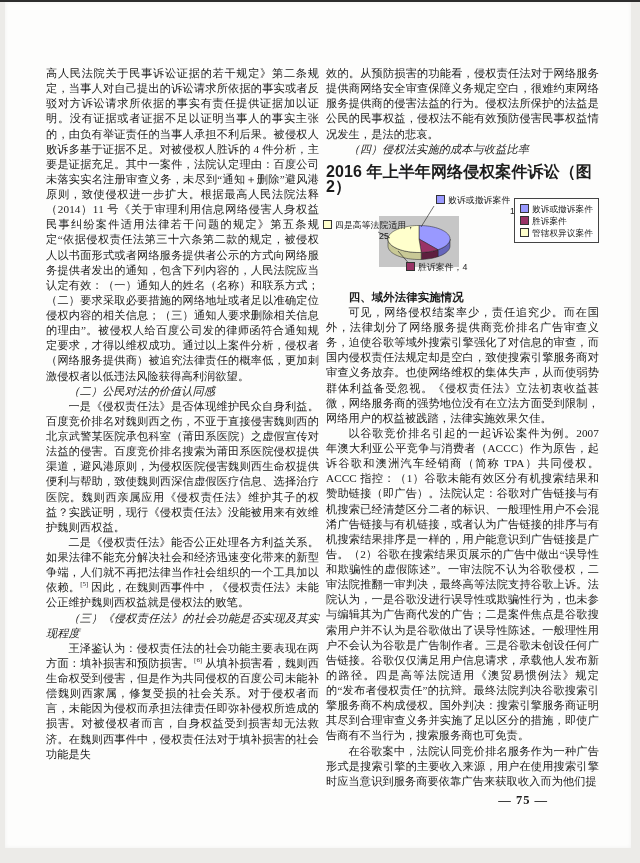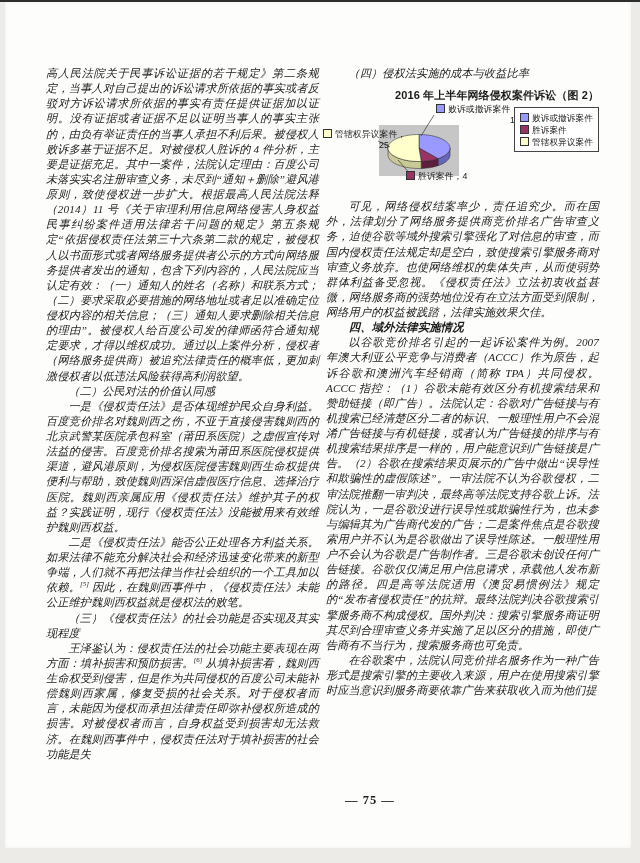--- a/index.html
+++ b/index.html
@@ -15,49 +15,49 @@
     background:#fdfdfc;
     box-shadow:inset 0 0 4px rgba(0,0,0,.05);
   }
   .col{
     position:absolute;top:64px;width:273px;
     font-size:11.2px;line-height:15.12px;text-align:justify;
     letter-spacing:.1px;
   }
   .col-left{left:41px;}
   .col-right{left:321px;}
-  .para{text-align:justify;font-style:italic;}
+  .para{text-align:justify;}
   .para.indent{text-indent:2em;}
   .para.h-kai{font-style:italic;font-weight:500;}
   .para.h-hei{font-weight:bold;font-family:"Liberation Sans","DejaVu Sans",sans-serif;font-size:11.4px;}
   sup{font-size:7px;line-height:0;vertical-align:super;letter-spacing:0;}
   .chart-block{margin:1px 0 2px 0;}
   .chart-title{
-    text-align:right;font-weight:bold;font-size:11px;
+    text-align:left;font-weight:bold;font-size:16px;
     font-family:"Liberation Sans","DejaVu Sans",sans-serif;
     line-height:15px;text-indent:0;margin-top:7px;
   }
   .chart-canvas{position:relative;width:286px;height:94px;margin-left:-4px;}
   .chart-canvas svg{position:absolute;left:0;top:0;}
   .callout{position:absolute;font-size:8.8px;line-height:11px;white-space:nowrap;
     font-family:"Liberation Sans","DejaVu Sans",sans-serif;text-indent:0;}
   .callout .mk{display:inline-block;width:7px;height:7px;border:1px solid #333;
     vertical-align:-1px;margin-right:3px;}
   .callout .val{display:block;text-align:right;}
   .legend{
     position:absolute;background:#fff;border:1px solid #444;
     padding:4px 5px 3px 5px;font-size:8.6px;line-height:12px;
     font-family:"Liberation Sans","DejaVu Sans",sans-serif;text-indent:0;
   }
   .legend-row{white-space:nowrap;}
   .legend-row .mk{display:inline-block;width:7px;height:7px;border:1px solid #333;
     vertical-align:-1px;margin-right:3px;}
   .page-number{
-    position:absolute;left:340px;top:791px;width:250px;
-    text-align:left;padding-right:28px;box-sizing:border-box;
+    position:absolute;left:321px;top:791px;width:250px;
+    text-align:right;padding-right:28px;box-sizing:border-box;
     font-weight:bold;font-size:12.5px;letter-spacing:1px;
   }
 </style>
 </head>
 <body>
 
 <div class="top-scan-edge"></div>
 
 <div class="page">
 
@@ -65,20 +65,21 @@
       <div class="para body"><span>高人民法院关于民事诉讼证据的若干规定》第二条规定，当事人对自己提出的诉讼请求所依据的事实或者反驳对方诉讼请求所依据的事实有责任提供证据加以证明。没有证据或者证据不足以证明当事人的事实主张的，由负有举证责任的当事人承担不利后果。被侵权人败诉多基于证据不足。对被侵权人胜诉的 4 件分析，主要是证据充足。其中一案件，法院认定理由：百度公司未落实实名注册审查义务，未尽到“通知＋删除”避风港原则，致使侵权进一步扩大。根据最高人民法院法释（2014）11 号《关于审理利用信息网络侵害人身权益民事纠纷案件适用法律若干问题的规定》第五条规定“依据侵权责任法第三十六条第二款的规定，被侵权人以书面形式或者网络服务提供者公示的方式向网络服务提供者发出的通知，包含下列内容的，人民法院应当认定有效：（一）通知人的姓名（名称）和联系方式；（二）要求采取必要措施的网络地址或者足以准确定位侵权内容的相关信息；（三）通知人要求删除相关信息的理由”。被侵权人给百度公司发的律师函符合通知规定要求，才得以维权成功。通过以上案件分析，侵权者（网络服务提供商）被追究法律责任的概率低，更加刺激侵权者以低违法风险获得高利润欲望。</span></div>
       <div class="para h-kai indent"><span>（二）公民对法的价值认同感</span></div>
       <div class="para body indent"><span>一是《侵权责任法》是否体现维护民众自身利益。百度竞价排名对魏则西之伤，不亚于直接侵害魏则西的北京武警某医院承包科室（莆田系医院）之虚假宣传对法益的侵害。百度竞价排名搜索为莆田系医院侵权提供渠道，避风港原则，为侵权医院侵害魏则西生命权提供便利与帮助，致使魏则西深信虚假医疗信息、选择治疗医院。魏则西亲属应用《侵权责任法》维护其子的权益？实践证明，现行《侵权责任法》没能被用来有效维护魏则西权益。</span></div>
       <div class="para body indent"><span>二是《侵权责任法》能否公正处理各方利益关系。如果法律不能充分解决社会和经济迅速变化带来的新型争端，人们就不再把法律当作社会组织的一个工具加以依赖。</span><sup>[5]</sup><span> 因此，在魏则西事件中，《侵权责任法》未能公正维护魏则西权益就是侵权法的败笔。</span></div>
       <div class="para h-kai indent"><span>（三）《侵权责任法》的社会功能是否实现及其实现程度</span></div>
       <div class="para body indent"><span>王泽鉴认为：侵权责任法的社会功能主要表现在两方面：填补损害和预防损害。</span><sup>[6]</sup><span> 从填补损害看，魏则西生命权受到侵害，但是作为共同侵权的百度公司未能补偿魏则西家属，修复受损的社会关系。对于侵权者而言，未能因为侵权而承担法律责任即弥补侵权所造成的损害。对被侵权者而言，自身权益受到损害却无法救济。在魏则西事件中，侵权责任法对于填补损害的社会功能是失</span></div>
     </div>
 
   <div class="col col-right">
     <div id="rightColBefore">
+        <div class="para body"><span>效的。从预防损害的功能看，侵权责任法对于网络服务提供商网络安全审查保障义务规定空白，很难约束网络服务提供商的侵害法益的行为。侵权法所保护的法益是公民的民事权益，侵权法不能有效预防侵害民事权益情况发生，是法的悲哀。</span></div>
         <div class="para h-kai indent"><span>（四）侵权法实施的成本与收益比率</span></div>
       </div>
 
     <div class="chart-block">
       <div class="chart-title">2016 年上半年网络侵权案件诉讼（图 2）</div>
       <div class="chart-canvas" id="chartCanvas">
           <svg width="286" height="94" viewBox="0 0 286 94">
             <rect x="57" y="22" width="80" height="51" fill="#c6c6c6"></rect>
             <polygon points="128.00,45.00 127.92,45.94 127.70,46.88 127.32,47.81 126.80,48.72 126.13,49.62 125.32,50.49 124.37,51.34 123.29,52.15 122.08,52.94 120.75,53.68 119.30,54.38 117.74,55.03 116.09,55.64 115.95,55.69 115.95,62.69 116.09,62.64 117.74,62.03 119.30,61.38 120.75,60.68 122.08,59.94 123.29,59.15 124.37,58.34 125.32,57.49 126.13,56.62 126.80,55.72 127.32,54.81 127.70,53.88 127.92,52.94 128.00,52.00" fill="#6666bb" stroke="#222" stroke-width="0.5"></polygon>
             <polygon points="115.95,55.69 114.19,56.23 112.35,56.73 110.43,57.17 108.45,57.55 106.41,57.86 104.33,58.12 102.21,58.31 100.07,58.43 99.26,58.46 99.26,65.46 100.07,65.43 102.21,65.31 104.33,65.12 106.41,64.86 108.45,64.55 110.43,64.17 112.35,63.73 114.19,63.23 115.95,62.69" fill="#5e1f3f" stroke="#222" stroke-width="0.5"></polygon>
@@ -86,32 +87,32 @@
             <polygon points="97,45 97.00,31.50 99.16,31.53 101.31,31.63 103.45,31.80 105.54,32.02 107.60,32.31 109.61,32.67 111.55,33.08 113.43,33.55 115.22,34.08 116.93,34.66 118.53,35.29 120.04,35.97 121.43,36.69 122.70,37.45 123.85,38.25 124.86,39.08 125.74,39.94 126.48,40.83 127.08,41.73 127.53,42.66 127.83,43.59 127.98,44.53 127.98,45.47 127.83,46.41 127.53,47.34 127.08,48.27 126.48,49.17 125.74,50.06 124.86,50.92 123.85,51.75 122.70,52.55 121.43,53.31 120.04,54.03 118.53,54.71 116.93,55.34 115.95,55.69" fill="#9999ff" stroke="#222" stroke-width="0.5"></polygon>
             <polygon points="97,45 115.95,55.69 114.19,56.23 112.35,56.73 110.43,57.17 108.45,57.55 106.41,57.86 104.33,58.12 102.21,58.31 100.07,58.43 99.26,58.46" fill="#993366" stroke="#222" stroke-width="0.5"></polygon>
             <polygon points="97,45 99.26,58.46 97.10,58.50 94.94,58.47 92.79,58.37 90.65,58.21 88.55,57.99 86.49,57.70 84.48,57.35 82.54,56.94 80.66,56.47 78.86,55.95 77.15,55.37 75.54,54.74 74.03,54.07 72.63,53.35 71.36,52.59 70.20,51.79 69.18,50.96 68.30,50.10 67.55,49.21 66.95,48.31 66.49,47.39 66.18,46.45 66.02,45.51 66.02,44.57 66.16,43.63 66.45,42.70 66.90,41.78 67.49,40.87 68.22,39.98 69.09,39.12 70.10,38.29 71.24,37.49 72.51,36.72 73.90,36.00 75.39,35.32 77.00,34.69 78.70,34.10 80.49,33.57 82.36,33.10 84.30,32.69 86.30,32.33 88.36,32.04 90.46,31.80 92.59,31.64 94.74,31.54 96.90,31.50 97.00,31.50" fill="#ffffcc" stroke="#222" stroke-width="0.5"></polygon>
             <g stroke="#333" stroke-width="0.7">
               <line x1="112" y1="12" x2="99" y2="33"></line>
               <line x1="56" y1="38" x2="68" y2="44"></line>
               <line x1="90" y1="73" x2="76" y2="57"></line>
             </g>
           </svg>
           <div class="callout" style="left: 114px; top: 1px;"><span class="mk" style="background:#9999ff"></span><span>败诉或撤诉案件，</span><span class="val" style="width:84px">17</span></div>
-          <div class="callout" style="left: 1px; top: 26px;"><span class="mk" style="background:#ffffcc"></span><span>管辖权异议案件，</span><span class="val" style="width:66px">25</span></div>
+          <div class="callout" style="left: 1px; top: 26px;"><span class="mk" style="background:#ffffcc"></span><span>四是高等法院适用，</span><span class="val" style="width:66px">25</span></div>
           <div class="callout" style="left: 84px; top: 68px;"><span class="mk" style="background:#993366"></span><span>胜诉案件，4</span></div>
           <div class="legend" style="left: 192px; top: 4px;">
             <div class="legend-row"><span class="mk" style="background:#9999ff"></span><span>败诉或撤诉案件</span></div>
             <div class="legend-row"><span class="mk" style="background:#993366"></span><span>胜诉案件</span></div>
             <div class="legend-row"><span class="mk" style="background:#ffffcc"></span><span>管辖权异议案件</span></div>
           </div>
         </div>
     </div>
 
     <div id="rightColAfter">
+        <div class="para h-hei indent"><span>四、域外法律实施情况</span></div>
         <div class="para body indent"><span>可见，网络侵权结案率少，责任追究少。而在国外，法律划分了网络服务提供商竞价排名广告审查义务，迫使谷歌等域外搜索引擎强化了对信息的审查，而国内侵权责任法规定却是空白，致使搜索引擎服务商对审查义务放弃。也使网络维权的集体失声，从而使弱势群体利益备受忽视。《侵权责任法》立法初衷收益甚微，网络服务商的强势地位没有在立法方面受到限制，网络用户的权益被践踏，法律实施效果欠佳。</span></div>
-        <div class="para h-hei indent"><span>四、域外法律实施情况</span></div>
         <div class="para body indent"><span>以谷歌竞价排名引起的一起诉讼案件为例。2007 年澳大利亚公平竞争与消费者（ACCC）作为原告，起诉谷歌和澳洲汽车经销商（简称 TPA）共同侵权。ACCC 指控：（1）谷歌未能有效区分有机搜索结果和赞助链接（即广告）。法院认定：谷歌对广告链接与有机搜索已经清楚区分二者的标识、一般理性用户不会混淆广告链接与有机链接，或者认为广告链接的排序与有机搜索结果排序是一样的，用户能意识到广告链接是广告。（2）谷歌在搜索结果页展示的广告中做出“误导性和欺骗性的虚假陈述”。一审法院不认为谷歌侵权，二审法院推翻一审判决，最终高等法院支持谷歌上诉。法院认为，一是谷歌没进行误导性或欺骗性行为，也未参与编辑其为广告商代发的广告；二是案件焦点是谷歌搜索用户并不认为是谷歌做出了误导性陈述。一般理性用户不会认为谷歌是广告制作者。三是谷歌未创设任何广告链接。谷歌仅仅满足用户信息请求，承载他人发布新的路径。四是高等法院适用《澳贸易惯例法》规定的“发布者侵权责任”的抗辩。最终法院判决谷歌搜索引擎服务商不构成侵权。国外判决：搜索引擎服务商证明其尽到合理审查义务并实施了足以区分的措施，即使广告商有不当行为，搜索服务商也可免责。</span></div>
         <div class="para body indent"><span>在谷歌案中，法院认同竞价排名服务作为一种广告形式是搜索引擎的主要收入来源，用户在使用搜索引擎时应当意识到服务商要依靠广告来获取收入而为他们提</span></div>
       </div>
   </div>
 
   <div class="page-number">— 75 —</div>
 </div>
 
 </body></html>

